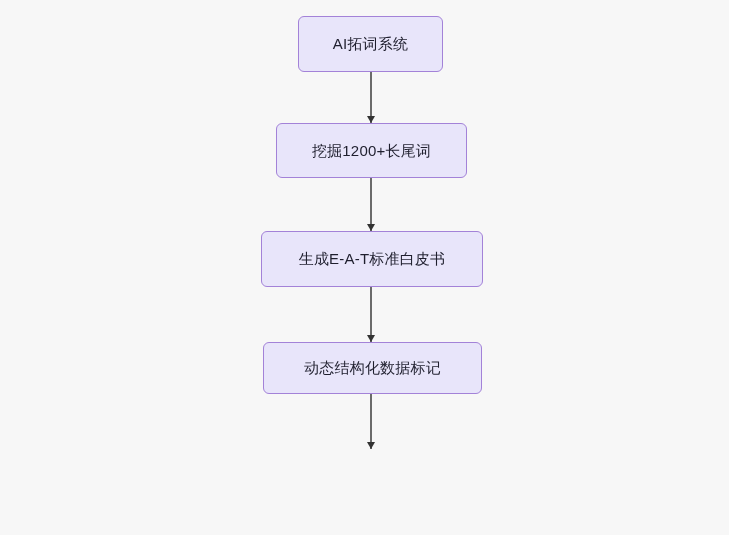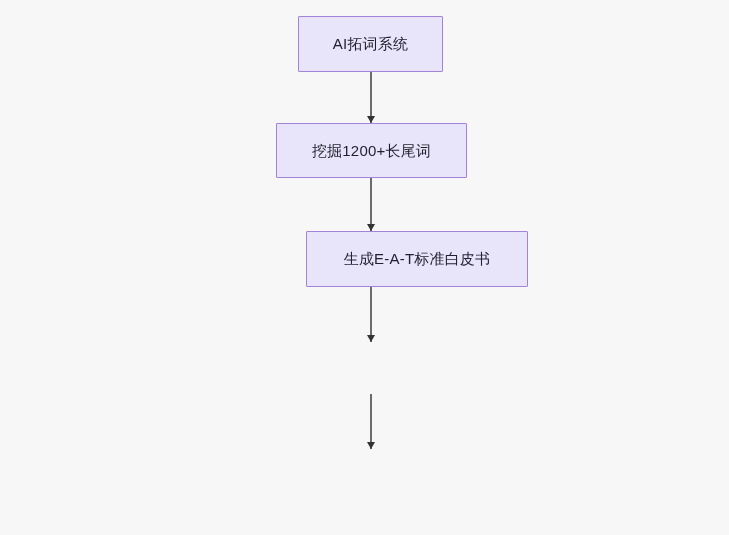--- a/index.html
+++ b/index.html
@@ -17,21 +17,21 @@
     position: relative;
     width: 729px;
     height: 535px;
     background: #f7f7f7;
   }
   .node {
     position: absolute;
     box-sizing: border-box;
     background: #e8e5fa;
     border: 1.4px solid #a382d8;
-    border-radius: 1px;
+    border-radius: 6px;
     display: flex;
     align-items: center;
     justify-content: center;
     z-index: 2;
   }
   .node-label {
     font-size: 15px;
     color: #1f1f2e;
     line-height: 1.2;
     letter-spacing: 0.2px;
@@ -75,29 +75,32 @@
 
   <div class="node" style="left:276px; top:123px; width:191px; height:55px;">
     <span class="node-label">挖掘1200+长尾词</span>
   </div>
 
   <div class="edge" style="left:370px; top:178px; width:2px; height:53px;">
     <div class="edge-line" style="height:53px;"></div>
     <div class="edge-head" style="top:45.5px;"></div>
   </div>
 
-  <div class="node" style="left:261px; top:231px; width:222px; height:56px;margin-left:45px;">
+  <div class="node" style="left:261px; top:231px; width:222px; height:56px;">
     <span class="node-label">生成E-A-T标准白皮书</span>
   </div>
 
   <div class="edge" style="left:370px; top:287px; width:2px; height:55px;">
     <div class="edge-line" style="height:55px;"></div>
     <div class="edge-head" style="top:47.5px;"></div>
   </div>
 
+  <div class="node" style="left:263px; top:342px; width:219px; height:52px;">
+    <span class="node-label">动态结构化数据标记</span>
+  </div>
 
   <div class="edge" style="left:370px; top:394px; width:2px; height:55px;">
     <div class="edge-line" style="height:55px;"></div>
     <div class="edge-head" style="top:47.5px;"></div>
   </div>
 
 
 </div>
 
 </body></html>

